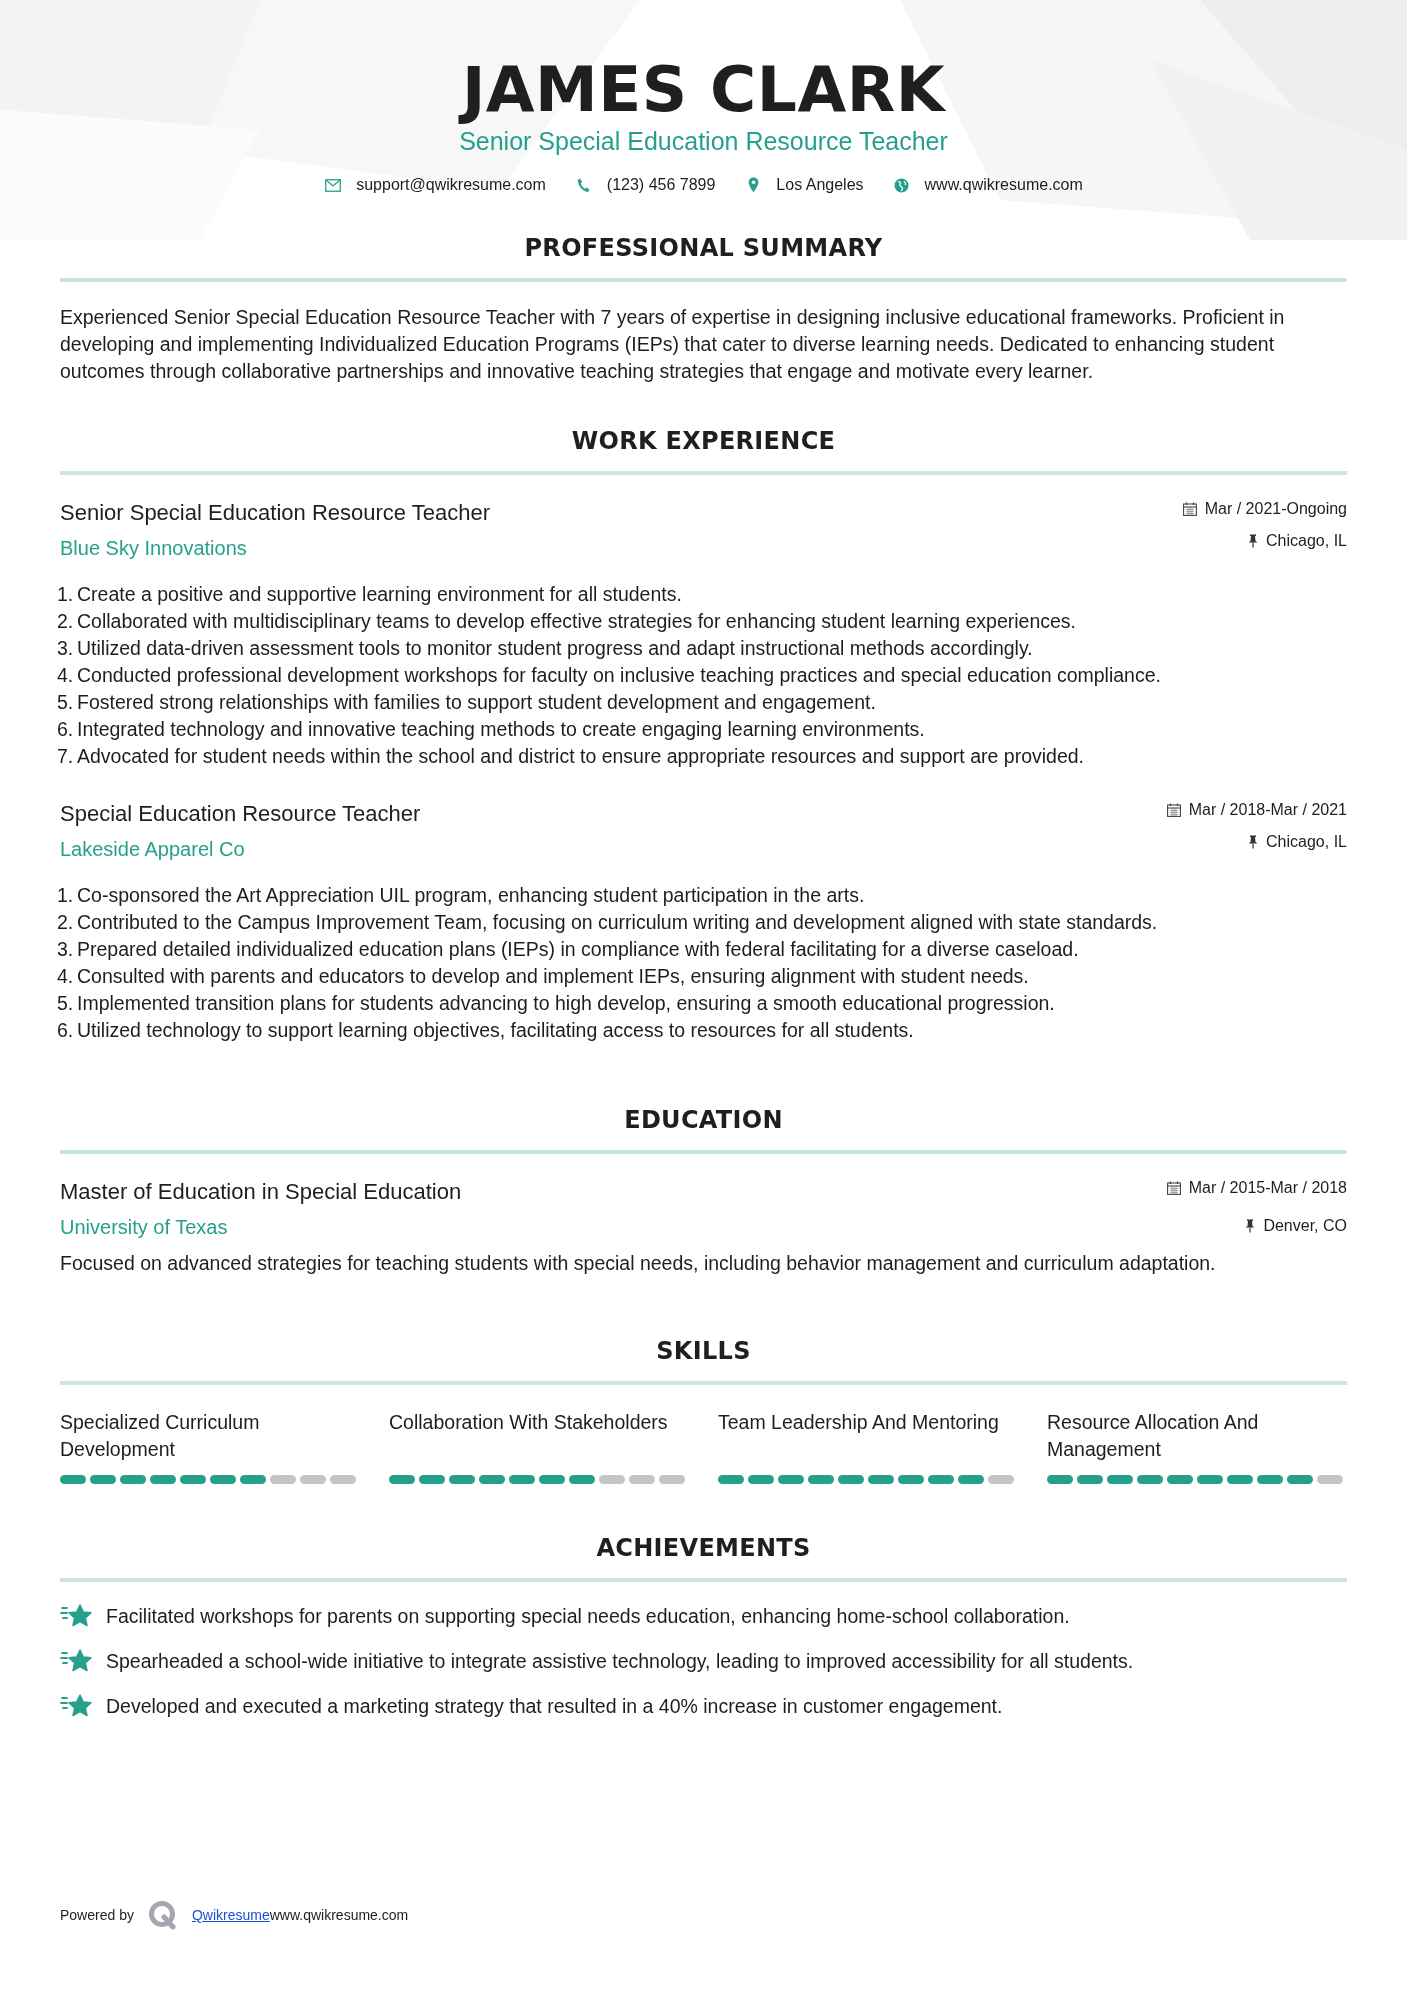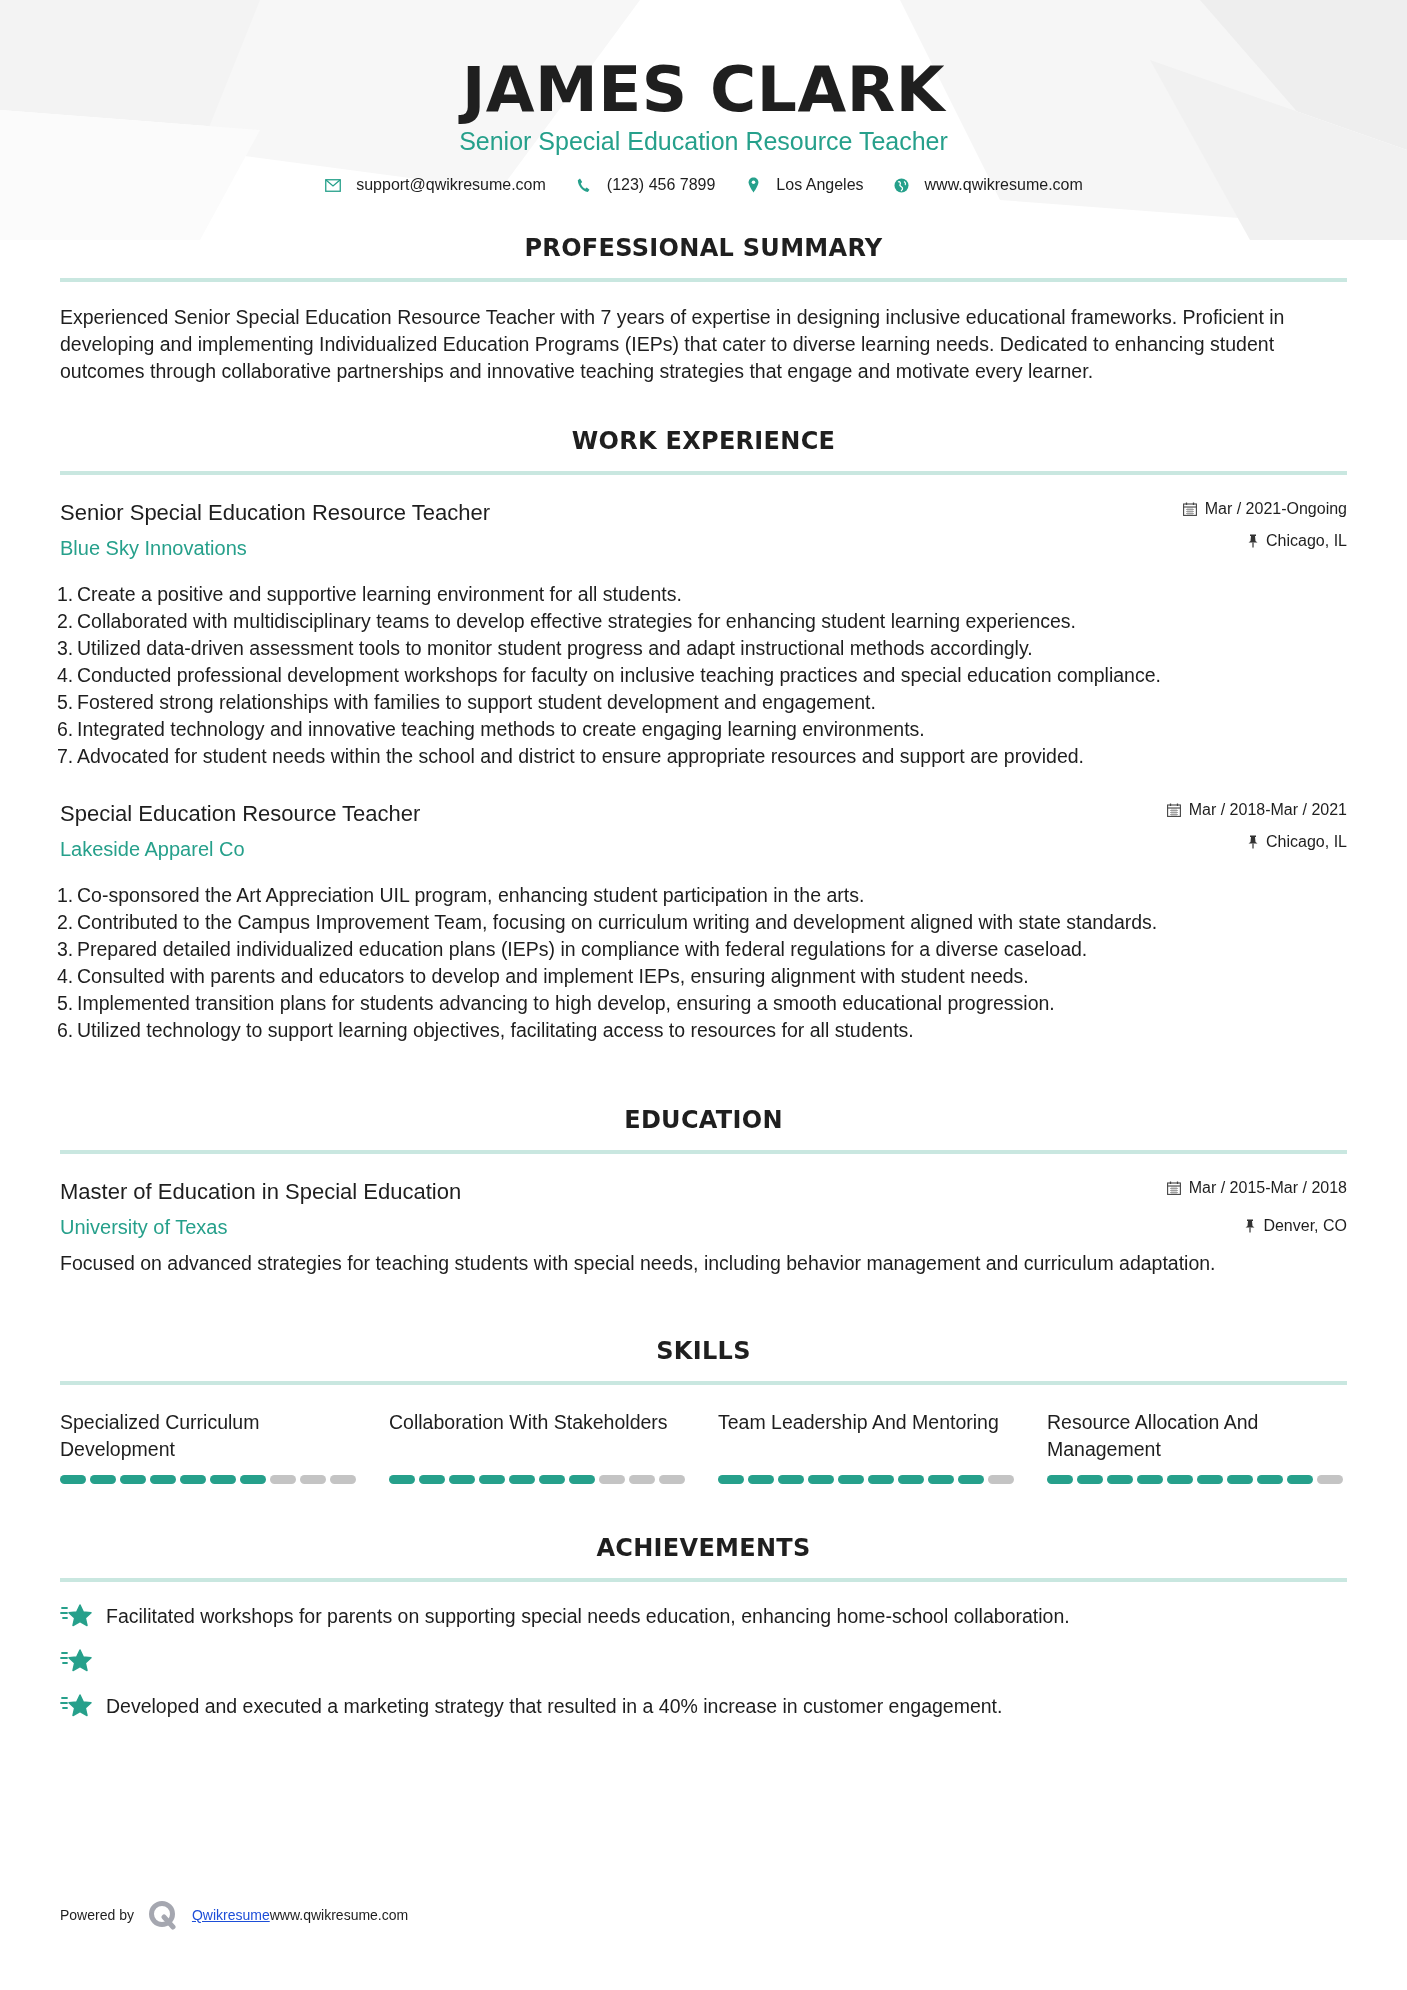--- a/index.html
+++ b/index.html
@@ -249,21 +249,21 @@
         <li>
             <span class="num">1.</span>
             <span>Co-sponsored the Art Appreciation UIL program, enhancing student participation in the arts.</span>
           </li>
         <li>
             <span class="num">2.</span>
             <span>Contributed to the Campus Improvement Team, focusing on curriculum writing and development aligned with state standards.</span>
           </li>
         <li>
             <span class="num">3.</span>
-            <span>Prepared detailed individualized education plans (IEPs) in compliance with federal regulations for a diverse caseload.</span>
+            <span>Prepared detailed individualized education plans (IEPs) in compliance with federal facilitating for a diverse caseload.</span>
           </li>
         <li>
             <span class="num">4.</span>
             <span>Consulted with parents and educators to develop and implement IEPs, ensuring alignment with student needs.</span>
           </li>
         <li>
             <span class="num">5.</span>
             <span>Implemented transition plans for students advancing to high develop, ensuring a smooth educational progression.</span>
           </li>
         <li>
@@ -392,20 +392,21 @@
         </span>
         <span>Facilitated workshops for parents on supporting special needs education, enhancing home-school collaboration.</span>
       </div>
       <div class="ach">
         <span class="ico">
           <svg width="34" height="28" viewBox="0 0 34 28">
               <path d="M2 6h5M1 11h6M3 16h4" stroke="#26a08b" stroke-width="1.8" stroke-linecap="round"></path>
               <path d="M20 3 L23.3 10 L31 10.8 L25.3 16 L27 23.5 L20 19.6 L13 23.5 L14.7 16 L9 10.8 L16.7 10 Z" fill="#26a08b" stroke="#26a08b" stroke-width="1.5" stroke-linejoin="round"></path>
             </svg>
         </span>
+        <span>Spearheaded a school-wide initiative to integrate assistive technology, leading to improved accessibility for all students.</span>
       </div>
       <div class="ach">
         <span class="ico">
           <svg width="34" height="28" viewBox="0 0 34 28">
               <path d="M2 6h5M1 11h6M3 16h4" stroke="#26a08b" stroke-width="1.8" stroke-linecap="round"></path>
               <path d="M20 3 L23.3 10 L31 10.8 L25.3 16 L27 23.5 L20 19.6 L13 23.5 L14.7 16 L9 10.8 L16.7 10 Z" fill="#26a08b" stroke="#26a08b" stroke-width="1.5" stroke-linejoin="round"></path>
             </svg>
         </span>
         <span>Developed and executed a marketing strategy that resulted in a 40% increase in customer engagement.</span>
       </div>

